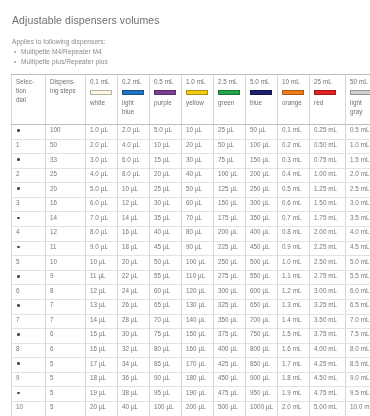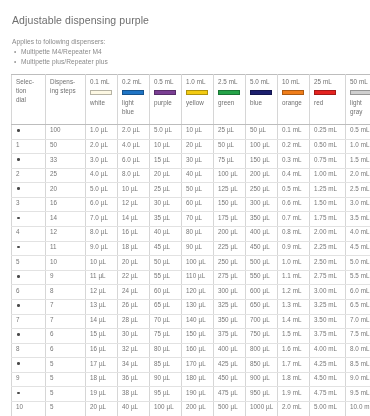--- a/index.html
+++ b/index.html
@@ -98,21 +98,21 @@
   col.c-dial{ width:34px; }
   col.c-steps{ width:40px; }
   col.c-v{ width:32px; }
   col.c-v-wide{ width:36px; }
 </style>
 </head>
 <body>
 
 <div class="page">
 
-  <div class="doc-title">Adjustable dispensing purple</div>
+  <div class="doc-title">Adjustable dispensers volumes</div>
 
   <div class="intro">Applies to following dispensers:</div>
 
   <ul class="bullets">
     <li>Multipette M4/Repeater M4</li>
     <li>Multipette plus/Repeater plus</li>
   </ul>
 
   <table class="vol">
     <colgroup>

